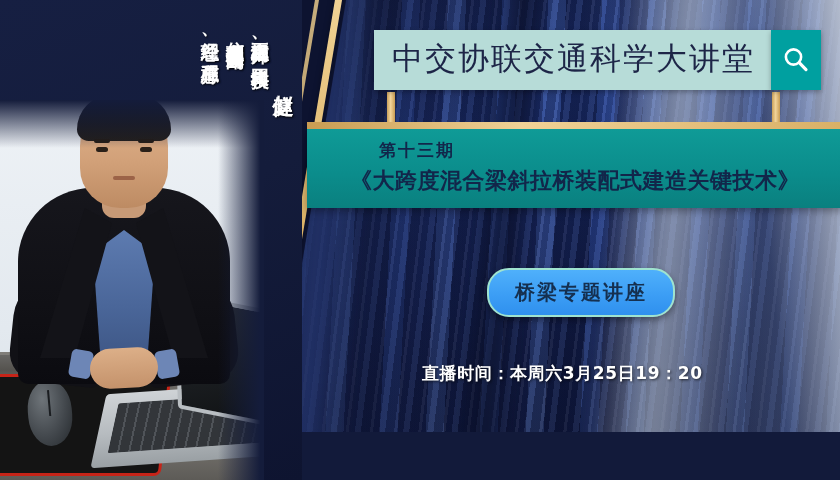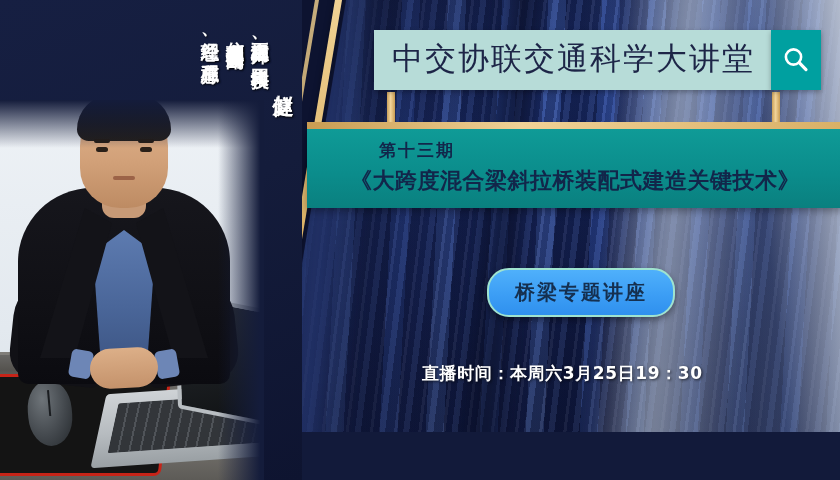--- a/index.html
+++ b/index.html
@@ -300,17 +300,17 @@
 
     <div class="board">
       <div class="board-top"></div>
       <div class="issue">第十三期</div>
       <div class="booktitle">《大跨度混合梁斜拉桥装配式建造关键技术》</div>
     </div>
 
     <div class="badge">桥梁专题讲座</div>
 
     <div class="info">
-      <div>直播时间：本周六3月25日19：30</div>
+      <div>直播时间：本周六3月25日19：20</div>
     </div>
 
   </div>
 </div>
 
 </body></html>

